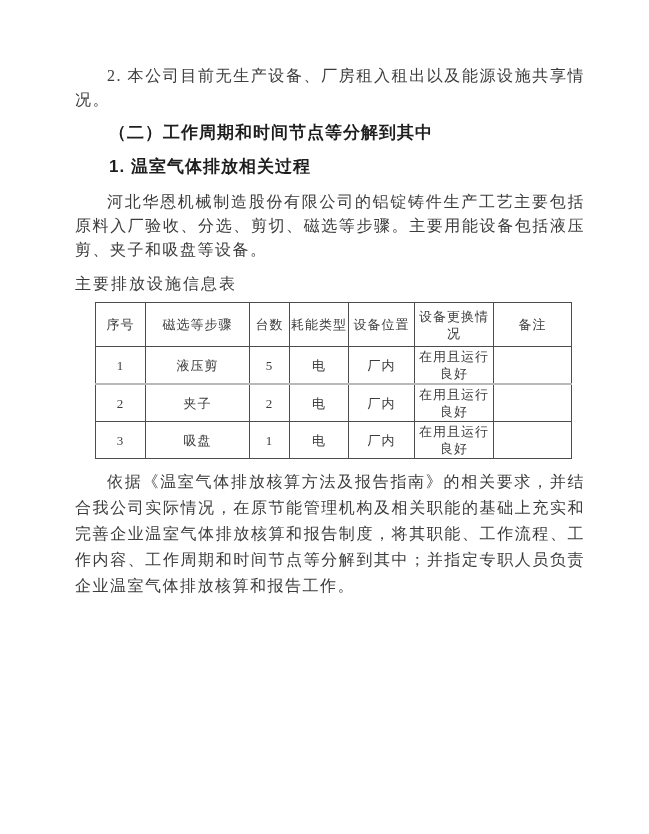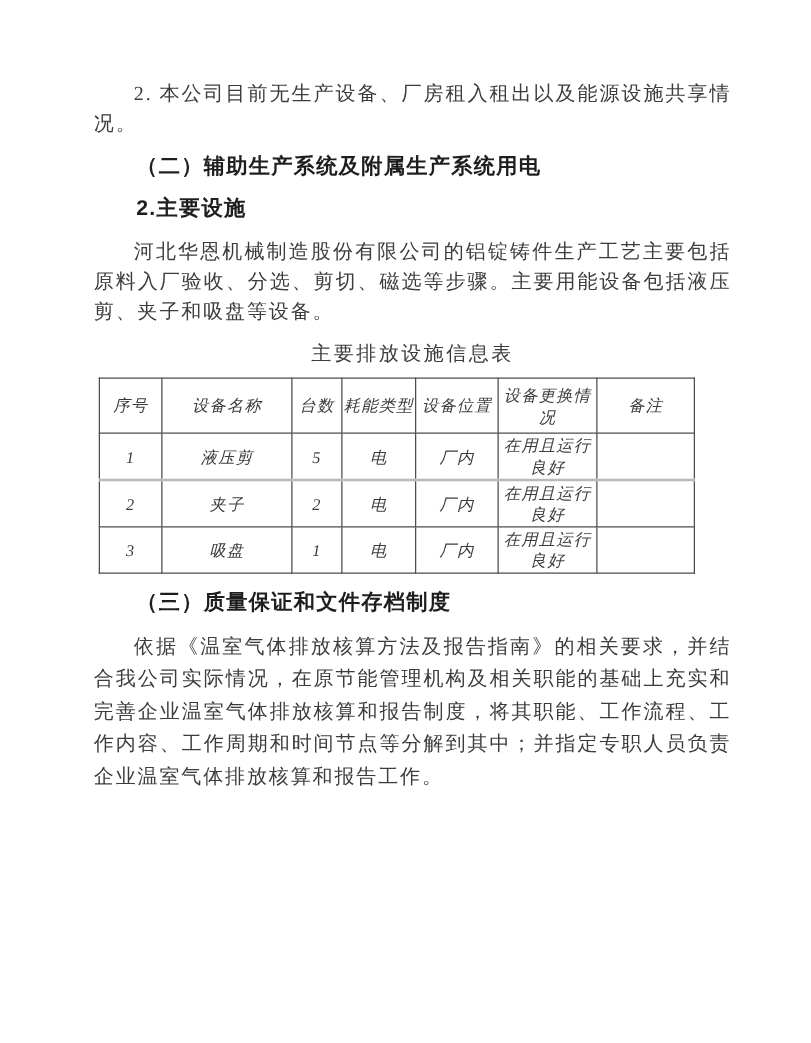--- a/index.html
+++ b/index.html
@@ -41,29 +41,27 @@
     line-height: 22px;
     color: #1e1e1e;
     text-indent: 2em;
     letter-spacing: 1px;
   }
   .table-caption {
     margin: 2px 0 6px 0;
     font-size: 16px;
     line-height: 24px;
     color: #3c3c3c;
-    text-align: center;
     letter-spacing: 2px;
   }
   table.facilities {
     border-collapse: collapse;
     table-layout: fixed;
     width: 476px;
-    margin: 0 0 8px 4px;
-    font-style: italic;
+    margin: 0 0 8px 20px;
   }
   table.facilities th,
   table.facilities td {
     border: 1px solid #4d4d4d;
     font-size: 13px;
     font-weight: normal;
     color: #3c3c3c;
     text-align: center;
     vertical-align: middle;
     letter-spacing: 1px;
@@ -86,44 +84,44 @@
   }
 </style>
 </head>
 <body>
 
 <div class="page">
 
   <p class="para">2. 本公司目前无生产设备、厂房租入租出以及能源设施共享情况。</p>
 
 
-  <h3 class="heading">（二）辅助生产系统及附属生产系统用电</h3>
+  <h3 class="heading">（二）工作周期和时间节点等分解到其中</h3>
+
+  <h3 class="heading">1. 温室气体排放相关过程</h3>
 
 
-
-  <h3 class="heading">2.主要设施</h3>
 
   <p class="para">河北华恩机械制造股份有限公司的铝锭铸件生产工艺主要包括原料入厂验收、分选、剪切、磁选等步骤。主要用能设备包括液压剪、夹子和吸盘等设备。</p>
 
   <div class="table-caption">主要排放设施信息表</div>
 
   <table class="facilities">
     <colgroup>
       <col style="width:50px">
       <col style="width:104px">
       <col style="width:40px">
       <col style="width:59px">
       <col style="width:66px">
       <col style="width:79px">
       <col style="width:78px">
     </colgroup>
     <thead>
       <tr>
         <th>序号</th>
-        <th>设备名称</th>
+        <th>磁选等步骤</th>
         <th>台数</th>
         <th>耗能类型</th>
         <th>设备位置</th>
         <th>设备更换情况</th>
         <th>备注</th>
       </tr>
     </thead>
     <tbody>
       <tr class="gray-rule">
         <td>1</td>
@@ -150,18 +148,17 @@
         <td>电</td>
         <td>厂内</td>
         <td>在用且运行良好</td>
         <td></td>
       </tr>
     </tbody>
   </table>
 
   <div class="spacer-after-table"></div>
 
-  <h3 class="heading">（三）质量保证和文件存档制度</h3>
 
   <p class="para loose">依据《温室气体排放核算方法及报告指南》的相关要求，并结合我公司实际情况，在原节能管理机构及相关职能的基础上充实和完善企业温室气体排放核算和报告制度，将其职能、工作流程、工作内容、工作周期和时间节点等分解到其中；并指定专职人员负责企业温室气体排放核算和报告工作。</p>
 
 
 </div>
 
 </body></html>

